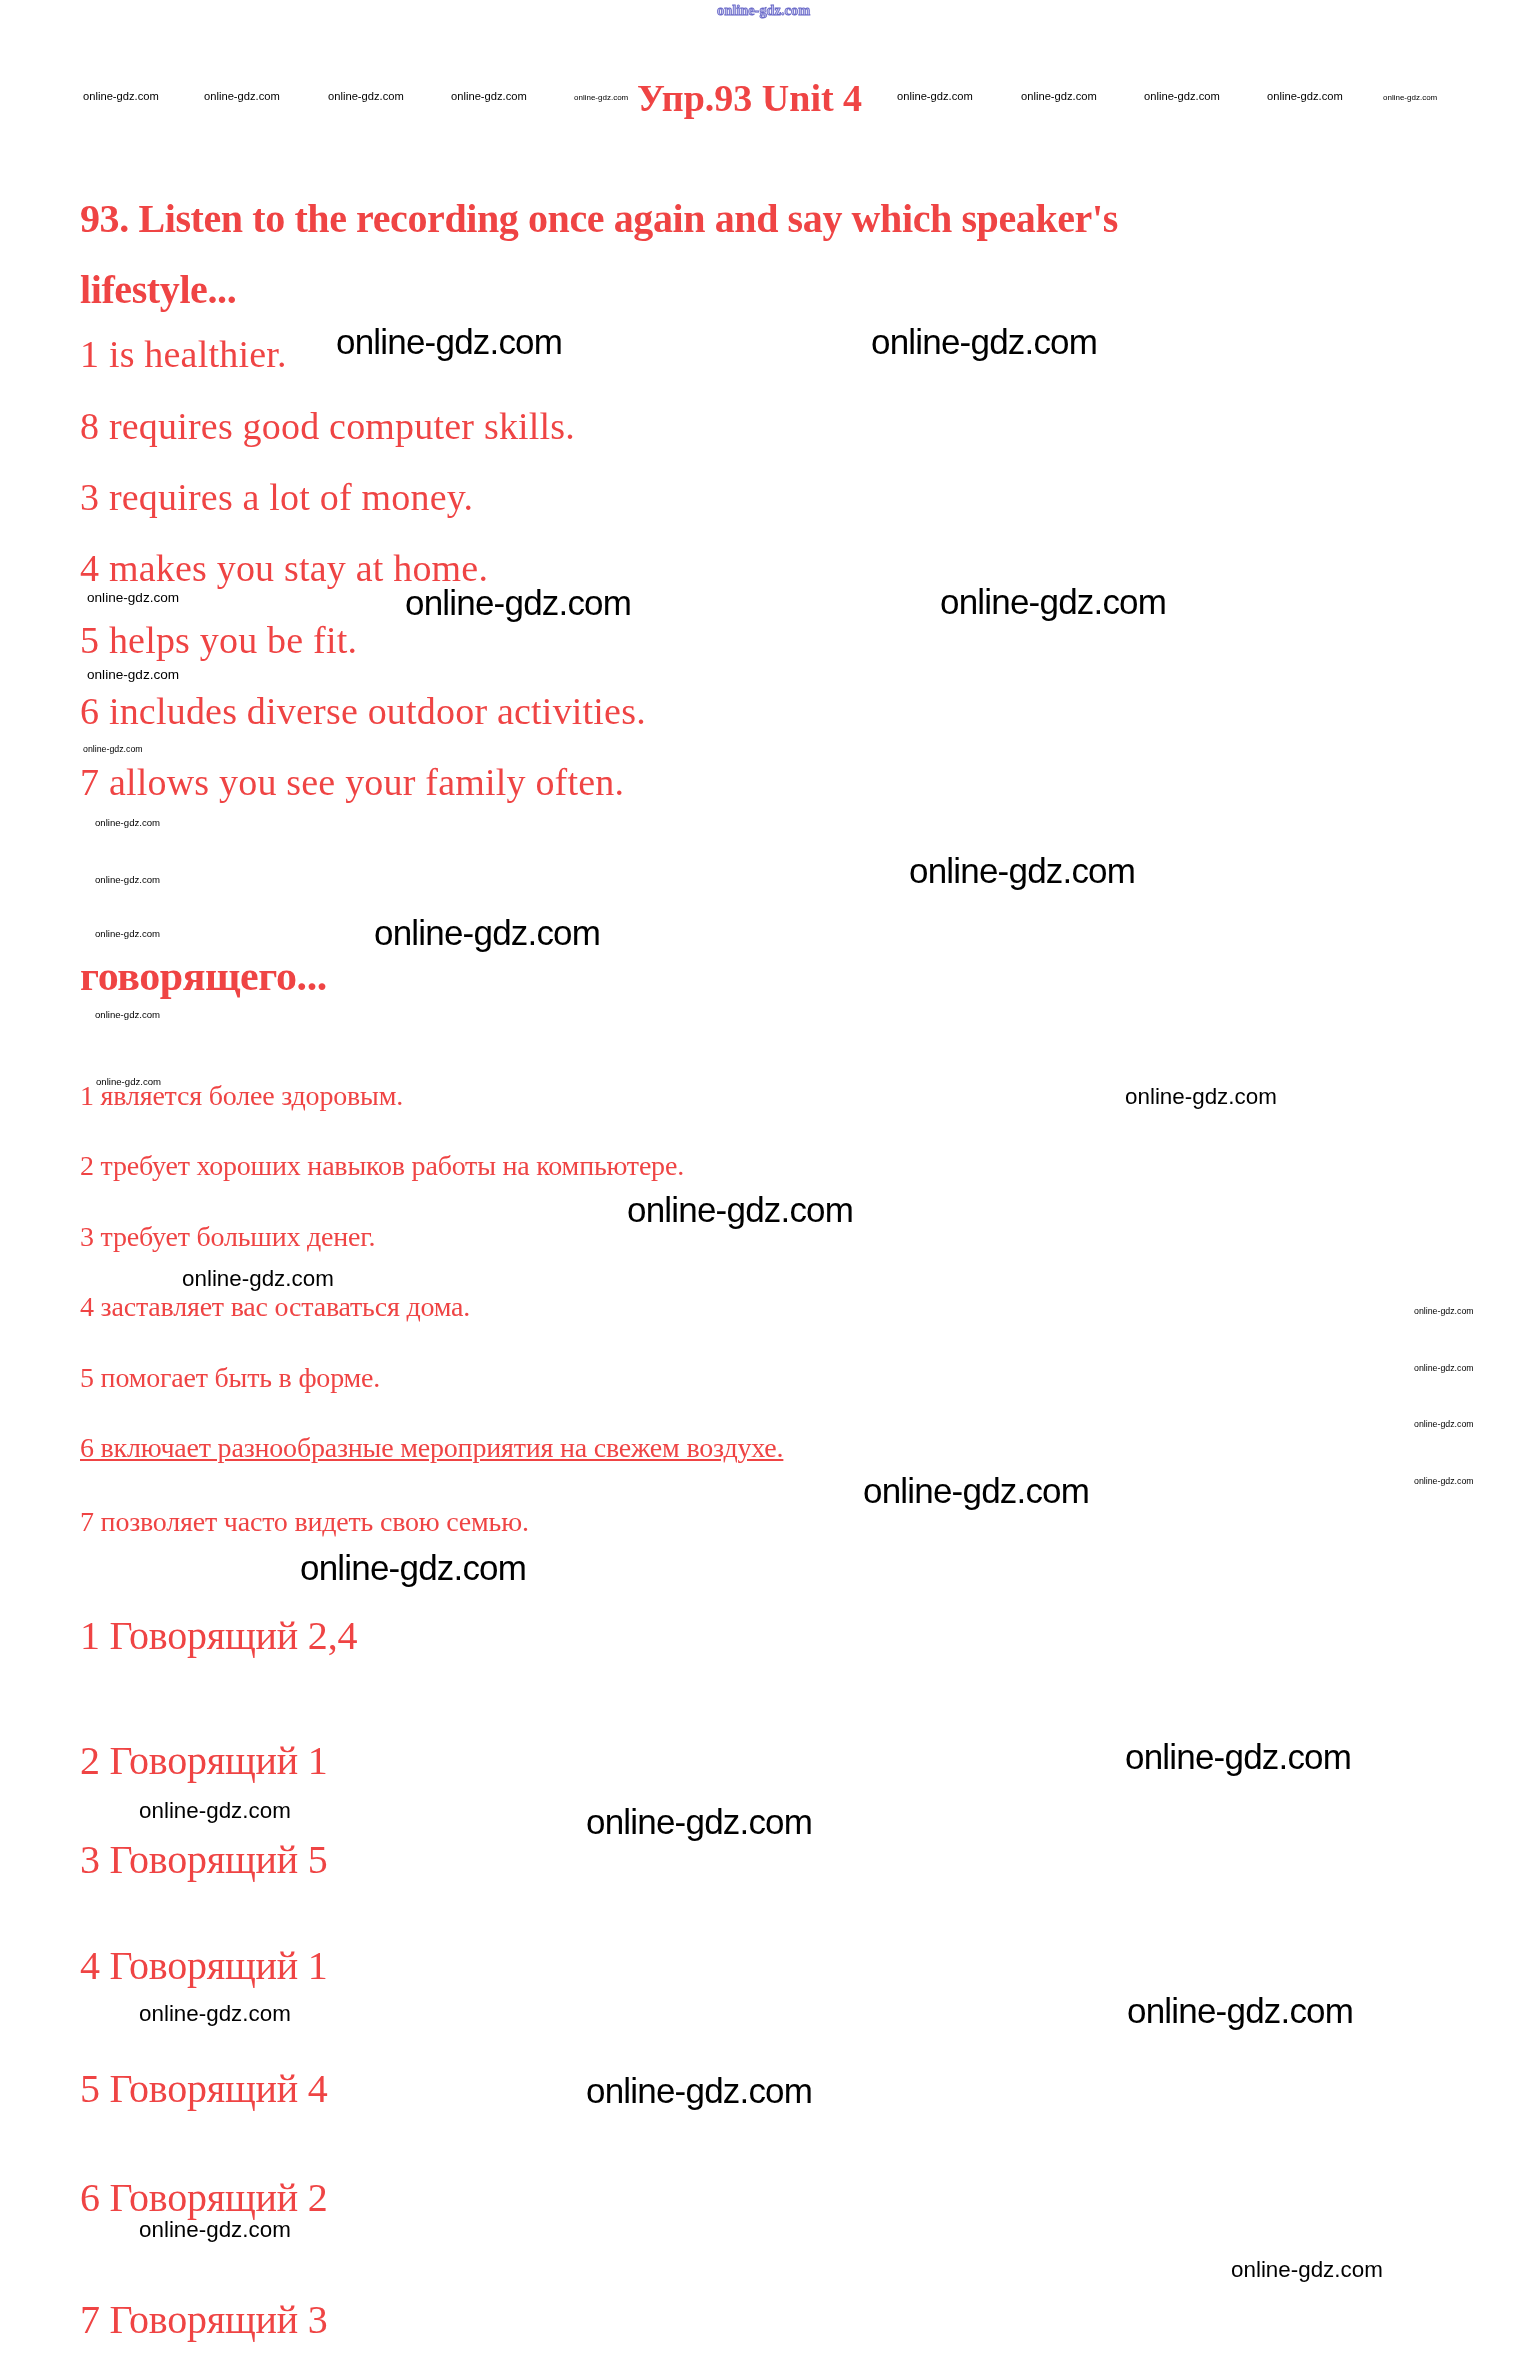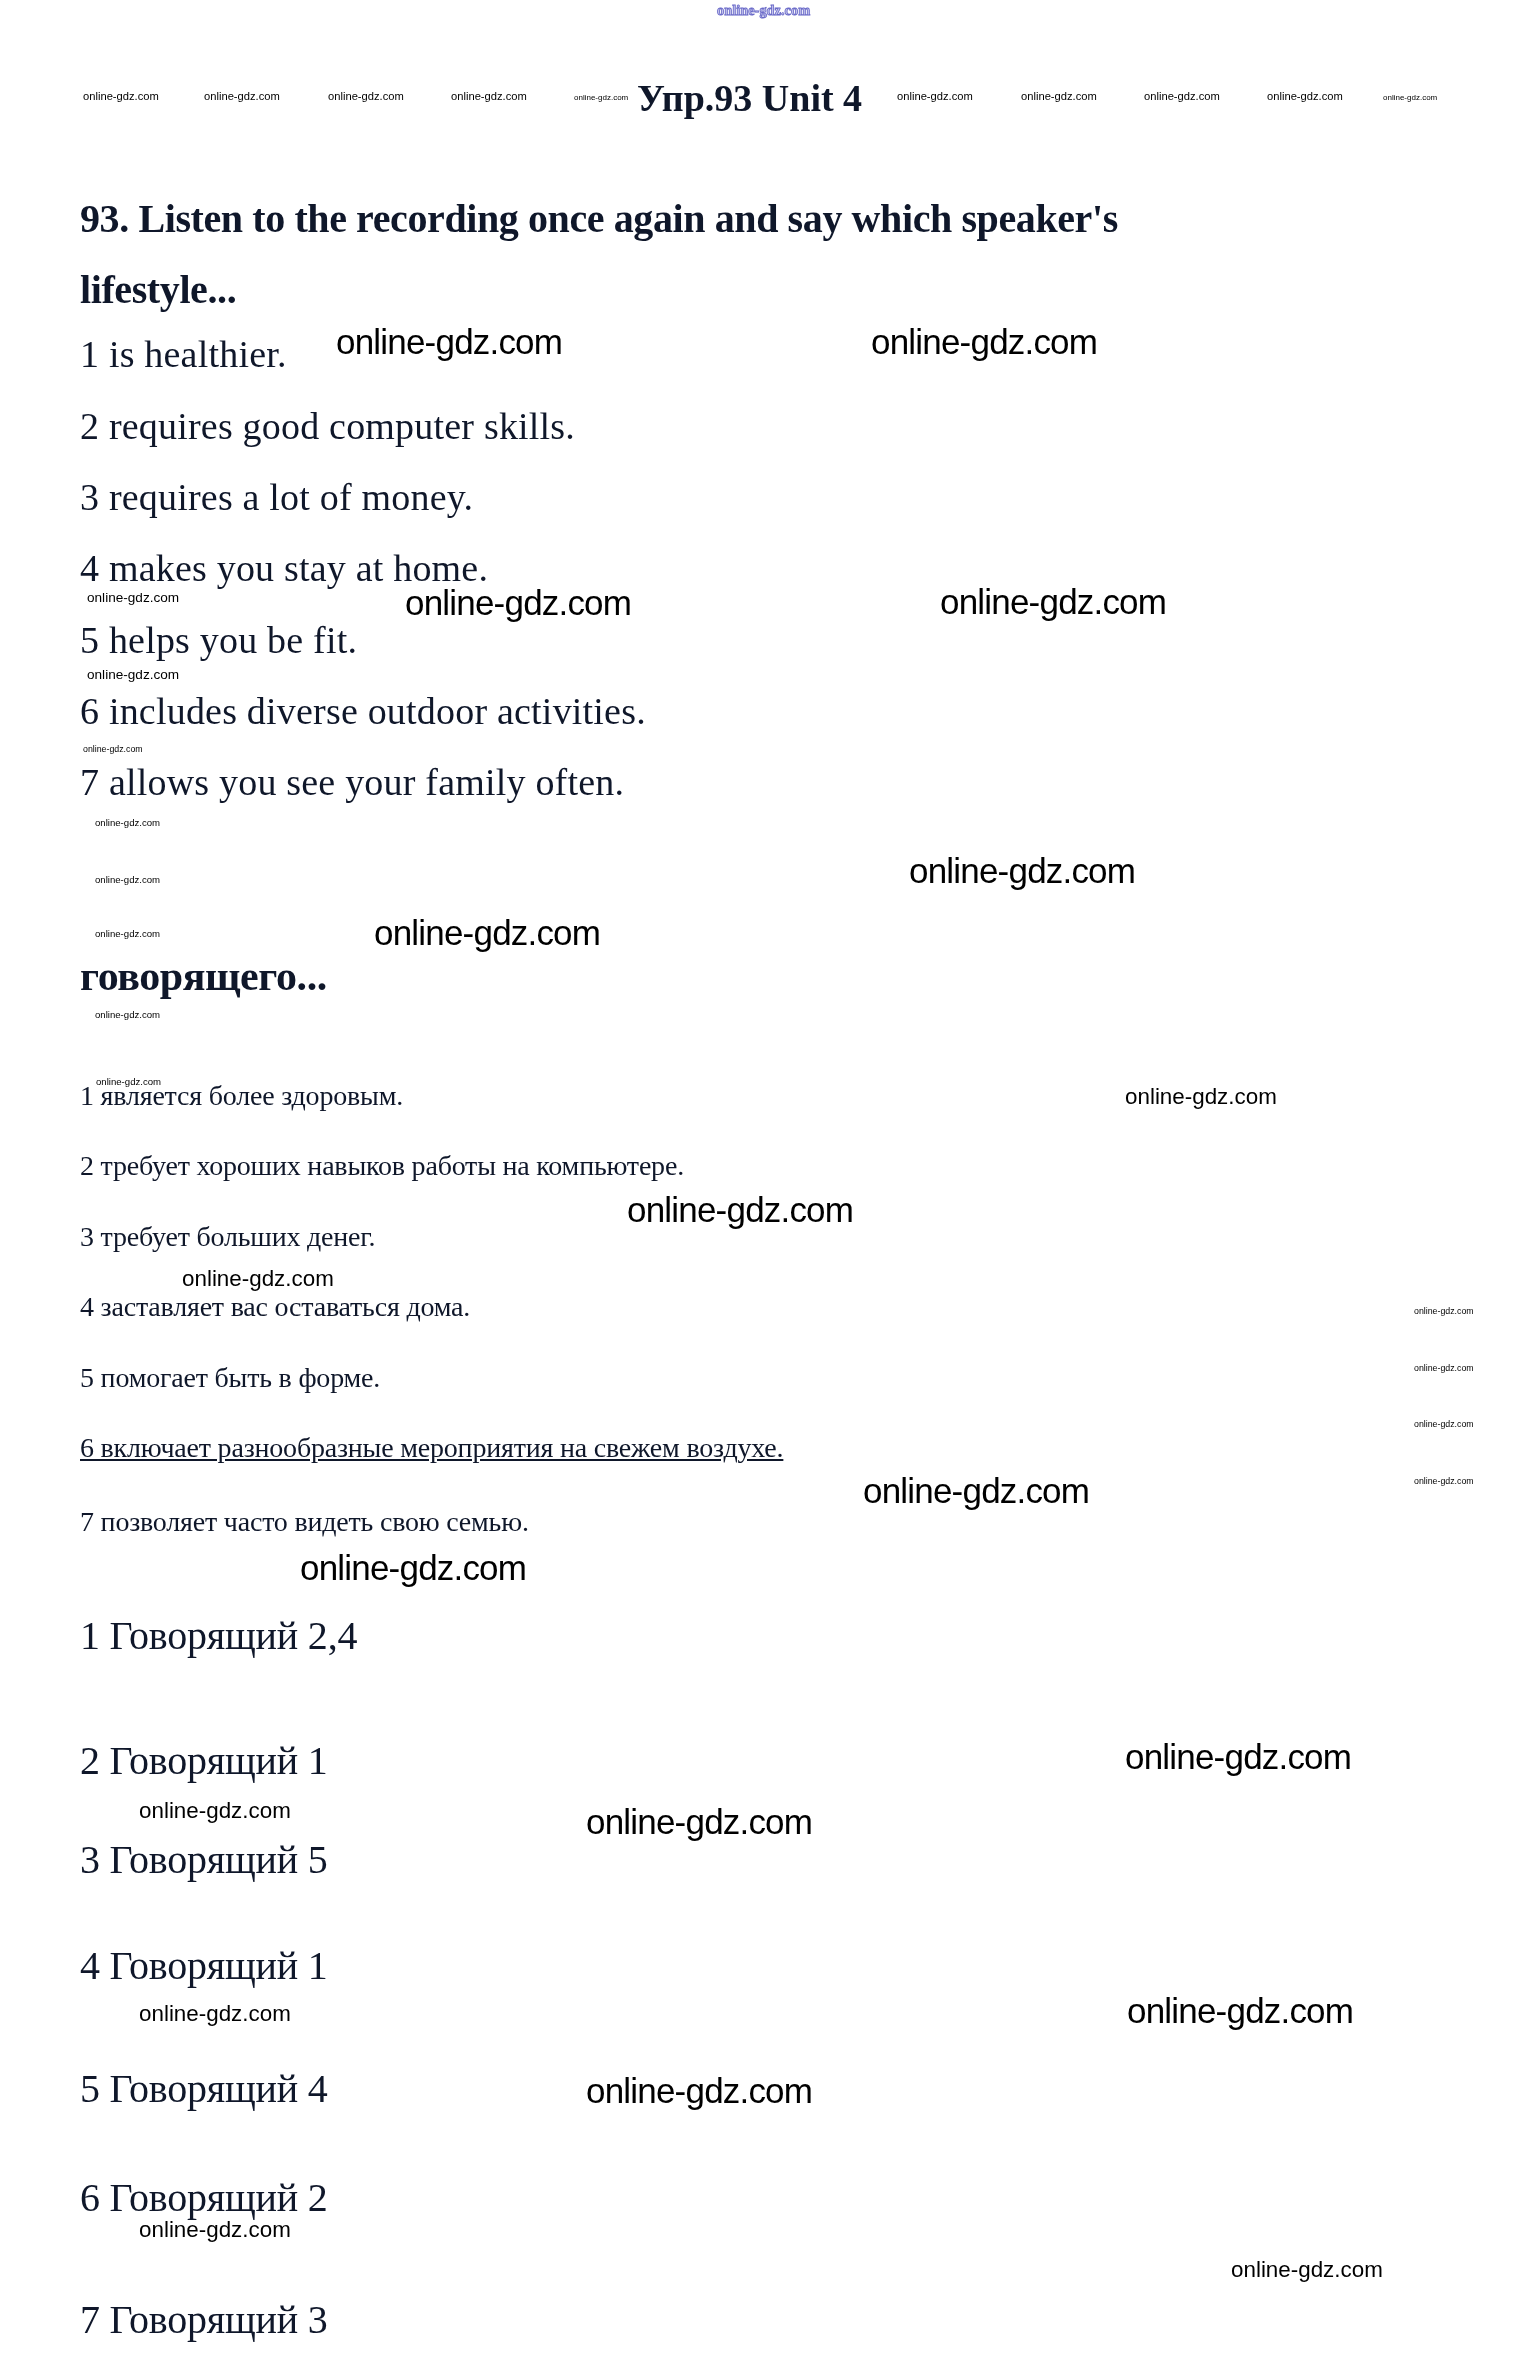--- a/index.html
+++ b/index.html
@@ -7,21 +7,21 @@
     position: relative;
     width: 1540px;
     height: 2377px;
     background: #ffffff;
     overflow: hidden;
     font-family: "Liberation Serif", "DejaVu Serif", serif;
   }
   .abs { position: absolute; white-space: nowrap; }
 
   
-  .txt       { color: #0f172a; font-family: "Liberation Serif", "DejaVu Serif", serif; }
+  .txt       { color: #ef4444; font-family: "Liberation Serif", "DejaVu Serif", serif; }
   .h-en      { font-size: 40px; font-weight: bold; letter-spacing: -0.4px; }
   .h-ru      { font-size: 42px; font-weight: bold; letter-spacing: -0.4px; }
   .item      { font-size: 38px; letter-spacing: 0.2px; }
   .item-ru   { font-size: 28px; letter-spacing: -0.2px; }
   .answer    { font-size: 40px; letter-spacing: -0.2px; }
   .doc-title { font-size: 38px; font-weight: bold; }
 
   
   .wm { color: #000000; font-family: "Liberation Sans", "DejaVu Sans", sans-serif; }
   .wm-big  { font-size: 35px; letter-spacing: -0.8px; }
@@ -57,21 +57,21 @@
   <span class="abs wm wm-row" style="left:897px; top:90px;">online-gdz.com</span>
   <span class="abs wm wm-row" style="left:1021px; top:90px;">online-gdz.com</span>
   <span class="abs wm wm-row" style="left:1144px; top:90px;">online-gdz.com</span>
   <span class="abs wm wm-row" style="left:1267px; top:90px;">online-gdz.com</span>
   <span class="abs wm wm-row-s" style="left:1383px; top:93px;">online-gdz.com</span>
 
   <span class="abs txt h-en" style="left:80px; top:195px;text-align:center;">93. Listen to the recording once again and say which speaker's</span>
   <span class="abs txt h-en" style="left:80px; top:266px;">lifestyle...</span>
 
   <span class="abs txt item" style="left:80px; top:332px;">1 is healthier.</span>
-  <span class="abs txt item" style="left:80px; top:404px;">2 requires good computer skills.</span>
+  <span class="abs txt item" style="left:80px; top:404px;">8 requires good computer skills.</span>
   <span class="abs txt item" style="left:80px; top:475px;">3 requires a lot of money.</span>
   <span class="abs txt item" style="left:80px; top:546px;">4 makes you stay at home.</span>
   <span class="abs txt item" style="left:80px; top:618px;">5 helps you be fit.</span>
   <span class="abs txt item" style="left:80px; top:689px;">6 includes diverse outdoor activities.</span>
   <span class="abs txt item" style="left:80px; top:760px;">7 allows you see your family often.</span>
 
   <span class="abs wm wm-big" style="left:336px;  top:322px;">online-gdz.com</span>
   <span class="abs wm wm-big" style="left:871px; top:322px;">online-gdz.com</span>
   <span class="abs wm wm-big" style="left:405px;  top:583px;">online-gdz.com</span>
   <span class="abs wm wm-big" style="left:940px; top:582px;">online-gdz.com</span>

